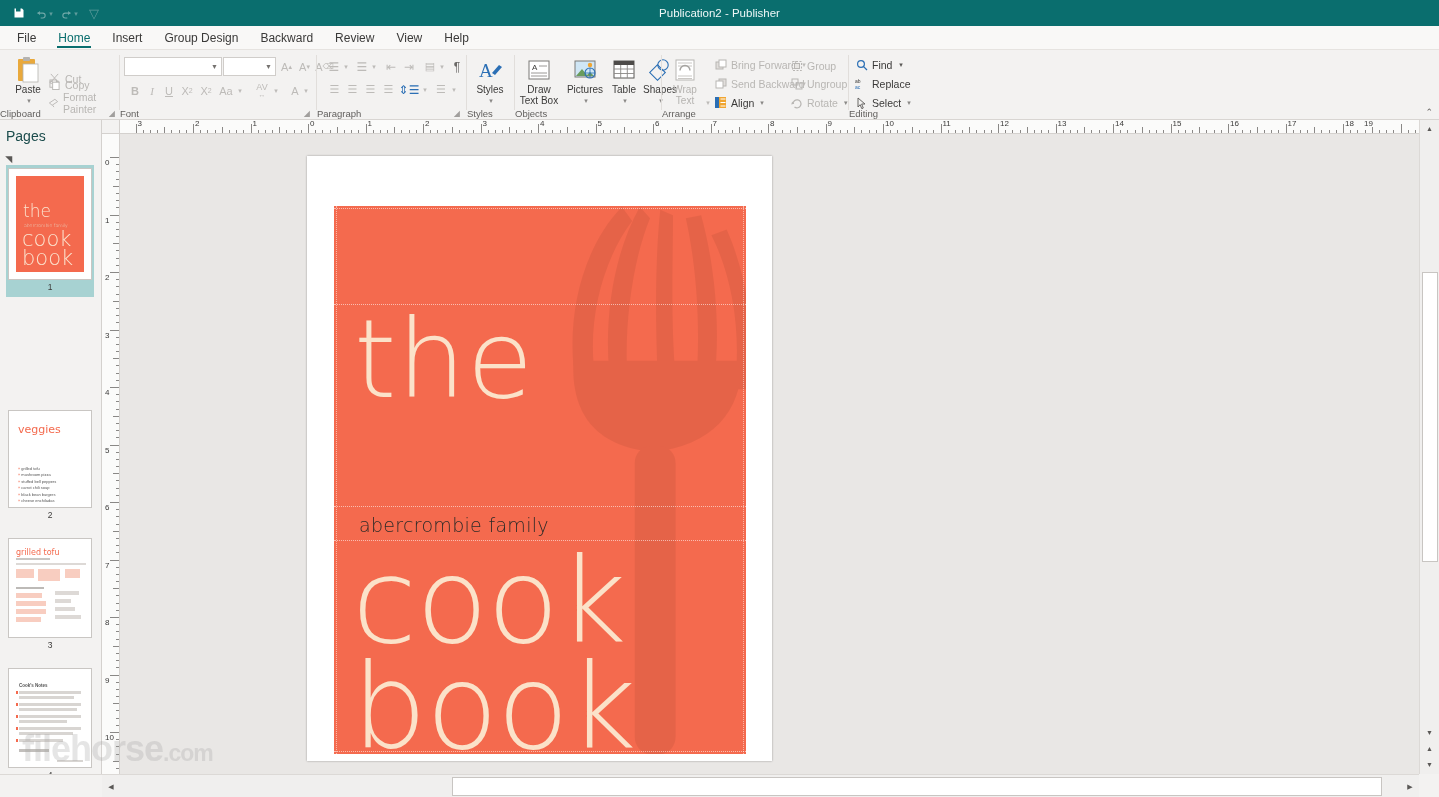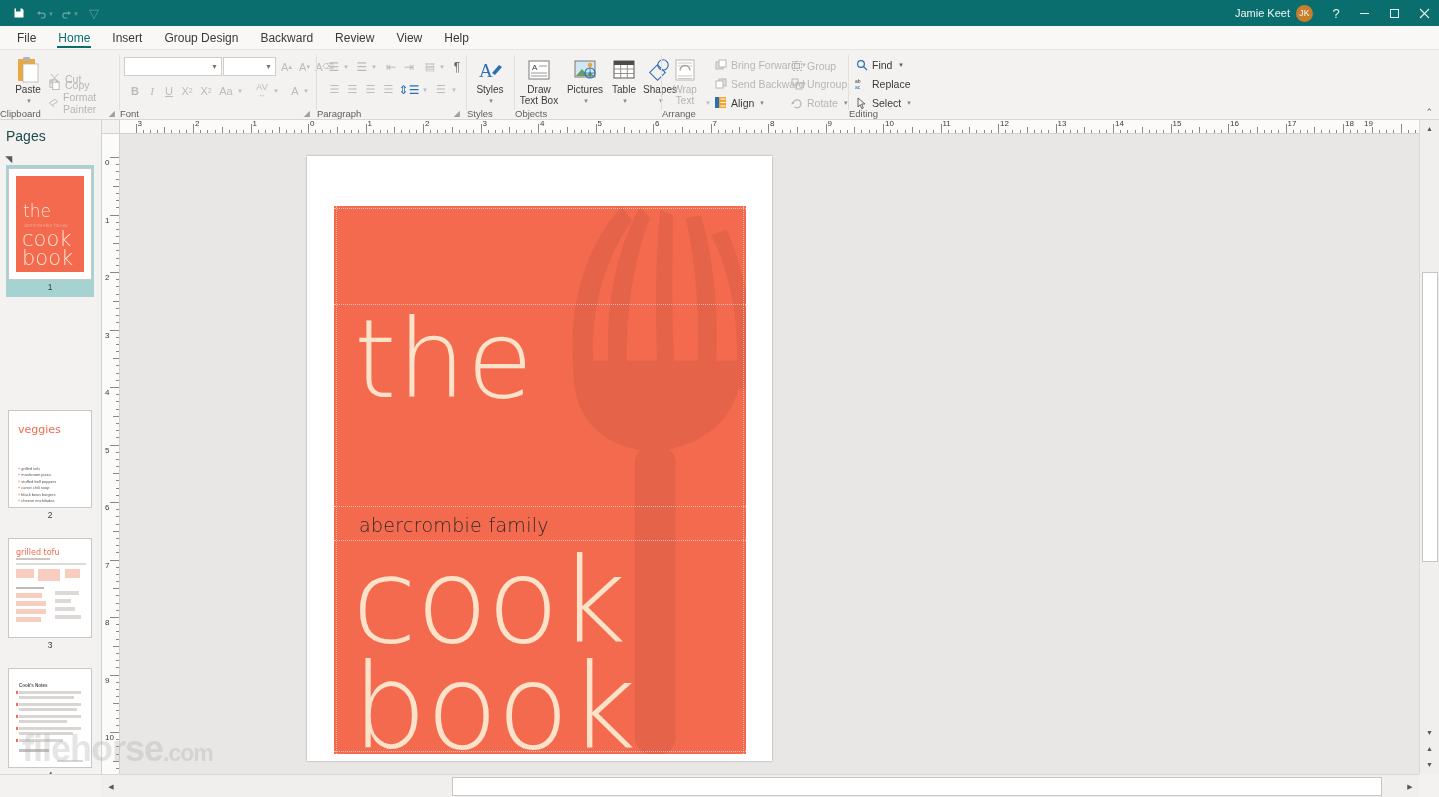--- a/index.html
+++ b/index.html
@@ -257,40 +257,21 @@
       </div>
       <div class="qat-btn dim">
         <svg width="13" height="13" viewBox="0 0 16 16">
             <path fill="none" stroke="#6fa8a8" stroke-width="1.4" d="M13 7.5H6.5a3 3 0 0 0 0 6H9"></path>
             <path fill="#6fa8a8" d="M12.8 7.5L10 4.8v5.4z"></path>
           </svg>
           <span class="sm">▾</span>
       </div>
       <div class="qat-btn dim">▽</div>
     </div>
-    <div class="title-right">
-      <span class="user-name">Jamie Keet</span>
-      <span class="avatar">JK</span>
-      <span class="win-btn help">?</span>
-      <span class="win-btn">
-        <svg width="11" height="11" viewBox="0 0 11 11">
-            <rect x="1" y="5" width="9" height="1" fill="#e6f1f1"></rect>
-          </svg>
-      </span>
-      <span class="win-btn">
-        <svg width="11" height="11" viewBox="0 0 11 11">
-            <rect x="1.5" y="1.5" width="8" height="8" fill="none" stroke="#e6f1f1" stroke-width="1"></rect>
-          </svg>
-      </span>
-      <span class="win-btn">
-        <svg width="11" height="11" viewBox="0 0 11 11">
-            <path d="M1 1L10 10M10 1L1 10" stroke="#e6f1f1" stroke-width="1.1"></path>
-          </svg>
-      </span>
-    </div>
+    <div class="title-center">Publication2  -  Publisher</div>
   </div>
 
   <div class="tabbar">
     <div class="tab">File</div>
     <div class="tab active">Home</div>
     <div class="tab">Insert</div>
     <div class="tab">Group Design</div>
     <div class="tab">Backward</div>
     <div class="tab">Review</div>
     <div class="tab">View</div>

